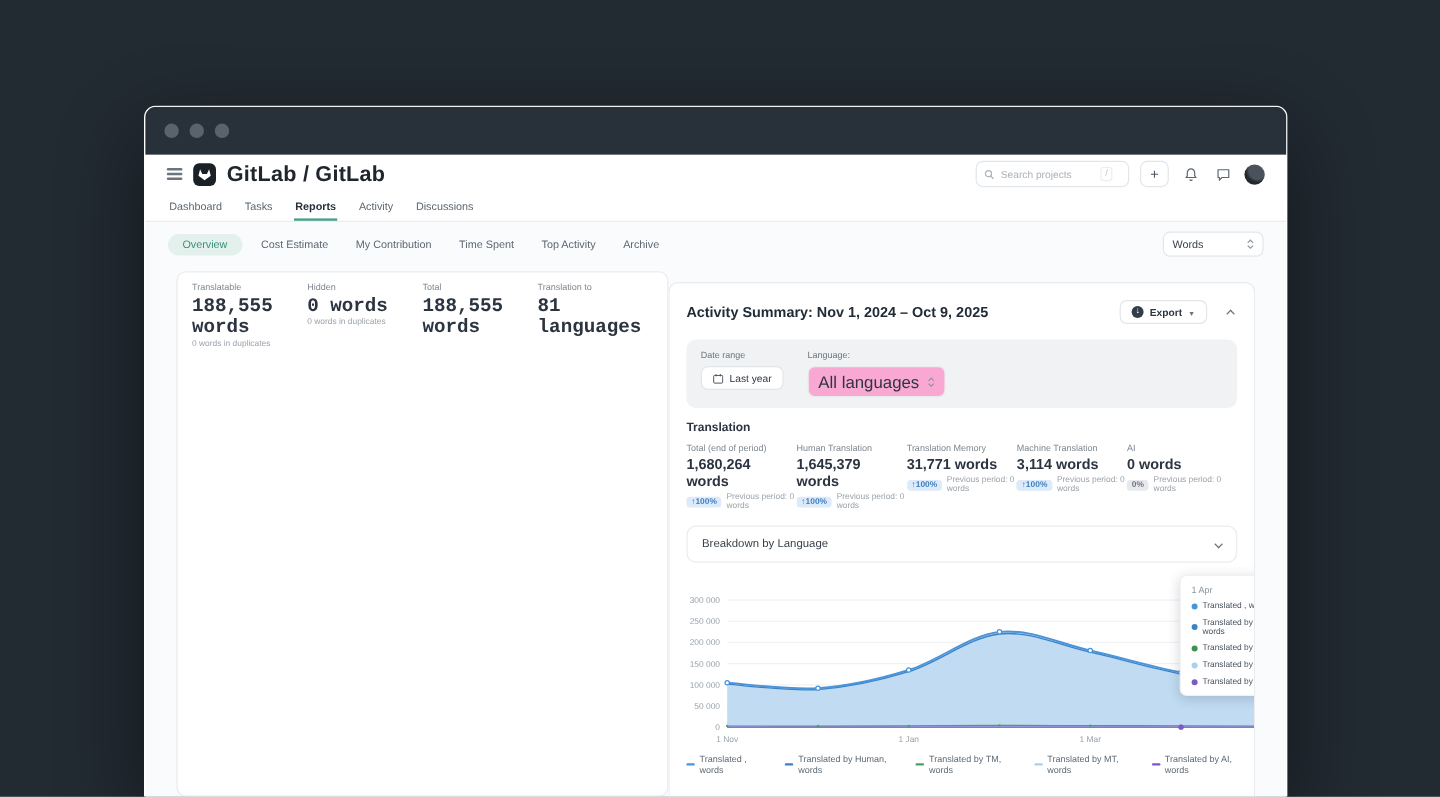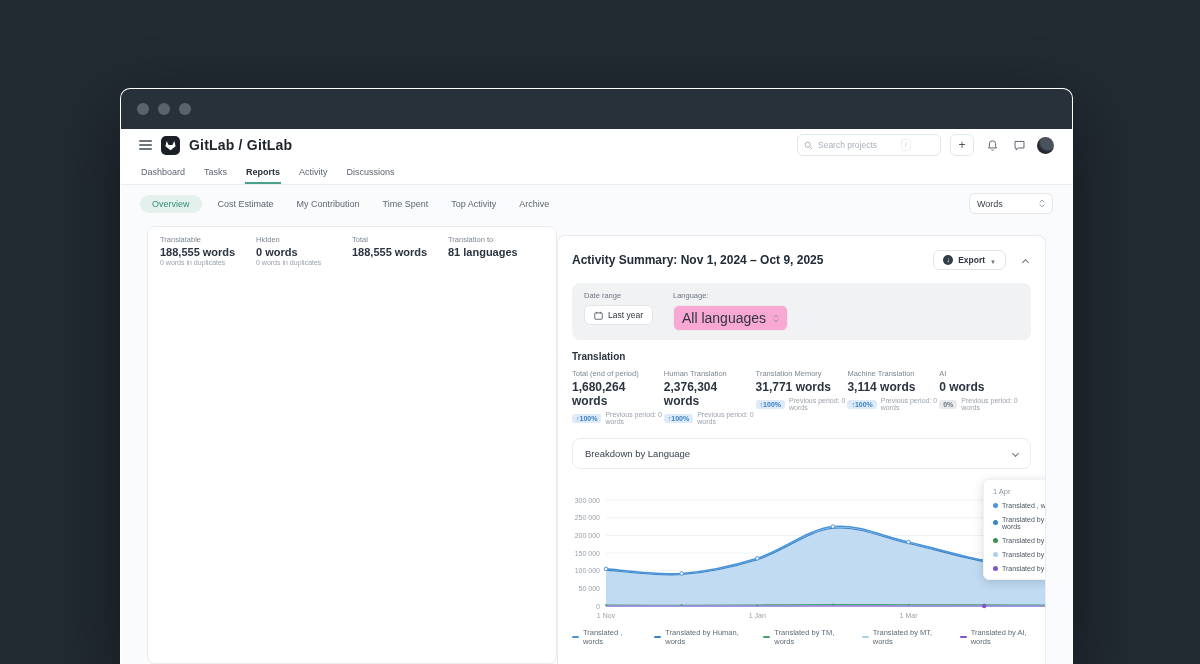--- a/index.html
+++ b/index.html
@@ -12,23 +12,23 @@
             display:flex; flex-direction:column; }
   .titlebar { height:40px; background:#28313a; display:flex; align-items:center; padding:0 16px; gap:9px; flex:0 0 auto; }
   .tl-dot { width:12px; height:12px; border-radius:50%; background:#59636d; }
 
   .content { flex:1; background:#fff; display:flex; flex-direction:column; overflow:hidden; }
 
   .app-header { height:30px; display:flex; align-items:center; padding:4px 18px 2px; gap:9px; }
   .burger { width:13px; display:flex; flex-direction:column; gap:2.5px; cursor:pointer; }
   .burger i { height:1.6px; background:#6b7580; border-radius:1px; }
   .logo { width:19px; height:19px; border-radius:5px; background:#1b2026; display:flex; align-items:center; justify-content:center; }
-  .title { font-size:14px; font-weight:bold; color:#20262e; letter-spacing:.2px; }
+  .title { font-size:18px; font-weight:bold; color:#20262e; letter-spacing:.2px; }
   .hdr-right { margin-left:auto; display:flex; align-items:center; gap:9px; }
-  .search { width:144px; height:22px; border:1px solid #e3e6e9; border-radius:6px; display:flex; align-items:center; padding:0 6px; gap:5px; background:#fff; }
+  .search { width:128px; height:22px; border:1px solid #e3e6e9; border-radius:6px; display:flex; align-items:center; padding:0 6px; gap:5px; background:#fff; }
   .search input { border:none; outline:none; width:78px; font-size:8.5px; color:#3a434d; font-family:"Liberation Sans",sans-serif; background:transparent; }
   .search input::placeholder { color:#a9b1b9; }
   .slash { font-size:8px; color:#c3c9cf; border:1px solid #eceef0; border-radius:3px; padding:0 3px; line-height:10px; }
   .plus-btn { width:24px; height:22px; border:1px solid #e3e6e9; border-radius:6px; display:flex; align-items:center; justify-content:center; font-size:12px; color:#4a545e; background:#fff; cursor:pointer; }
   .icon-btn { width:18px; height:18px; display:flex; align-items:center; justify-content:center; cursor:pointer; }
   .avatar { width:17px; height:17px; border-radius:50%; background:radial-gradient(circle at 65% 30%, #4a525c 0 45%, #23282f 60%); cursor:pointer; }
 
   .tab-bar { display:flex; gap:17px; padding:4px 19px 0; border-bottom:1px solid #eaecee; }
   .tab { font-size:9px; color:#5c6672; padding:4px 1px 7px; cursor:pointer; }
   .tab.active { color:#272f38; font-weight:bold; border-bottom:2px solid #4aa08c; padding-bottom:5px; }
@@ -38,21 +38,21 @@
   .subtab { font-size:9px; color:#5c6672; padding:4px 7px; cursor:pointer; }
   .subtab.active { background:#e3f0ec; color:#35907c; border-radius:13px; padding:4px 12px; }
   .words-select { margin-left:auto; width:84px; height:21px; background:#fff; border:1px solid #e3e6e9; border-radius:6px; display:flex; align-items:center; justify-content:space-between; padding:0 7px; font-size:9px; color:#39424c; cursor:pointer; }
 
   .body-pad { padding:3px 26px 0; flex:1; display:flex; overflow:hidden; }
   .card { background:#fff; border:1px solid #e9ebee; border-radius:8px; }
 
   .stats-card { display:flex; padding:8px 12px 7px; }
   .stat-col { width:96px; }
   .s-label { font-size:7.5px; color:#7e8791; }
-  .s-value { font-size:11px; font-weight:bold; color:#2b3440; margin:2px 0 1px; }
+  .s-value { font-size:16px; font-weight:bold; color:#2b3440; margin:2px 0 1px;font-family:Liberation Mono, monospace; }
   .s-sub { font-size:7px; color:#9ba3ab; }
 
   .activity-card { margin-top:9px; flex:1; border-radius:8px 8px 0 0; border-bottom:none; padding:12px 14px 0; display:flex; flex-direction:column; overflow:hidden; }
   .act-header { display:flex; align-items:center; }
   .act-title { font-size:12px; font-weight:bold; color:#222c36; }
   .act-right { margin-left:auto; display:flex; align-items:center; gap:14px; }
   .export-btn { display:flex; align-items:flex-end; gap:5px; border:1px solid #e3e6e9; border-radius:6px; padding:4px 9px; background:#fff; cursor:pointer; }
   .export-circle { width:10px; height:10px; border-radius:50%; background:#333d48; color:#fff; font-size:7px; line-height:10px; text-align:center; }
   .export-label { font-size:8.5px; color:#2d3640; font-weight:bold; }
   .caret-down { font-size:6px; color:#6b7580; }
@@ -239,21 +239,21 @@
               <div class="metric">
                 <div class="m-label">Total (end of period)</div>
                 <div class="m-value">1,680,264 words</div>
                 <div class="m-row">
                     <span class="badge">↑100%</span>
                     <span class="m-note">Previous period: 0 words</span>
                   </div>
               </div>
               <div class="metric">
                 <div class="m-label">Human Translation</div>
-                <div class="m-value">2,376,304 words</div>
+                <div class="m-value">1,645,379 words</div>
                 <div class="m-row">
                     <span class="badge">↑100%</span>
                     <span class="m-note">Previous period: 0 words</span>
                   </div>
               </div>
               <div class="metric">
                 <div class="m-label">Translation Memory</div>
                 <div class="m-value">31,771 words</div>
                 <div class="m-row">
                     <span class="badge">↑100%</span>

